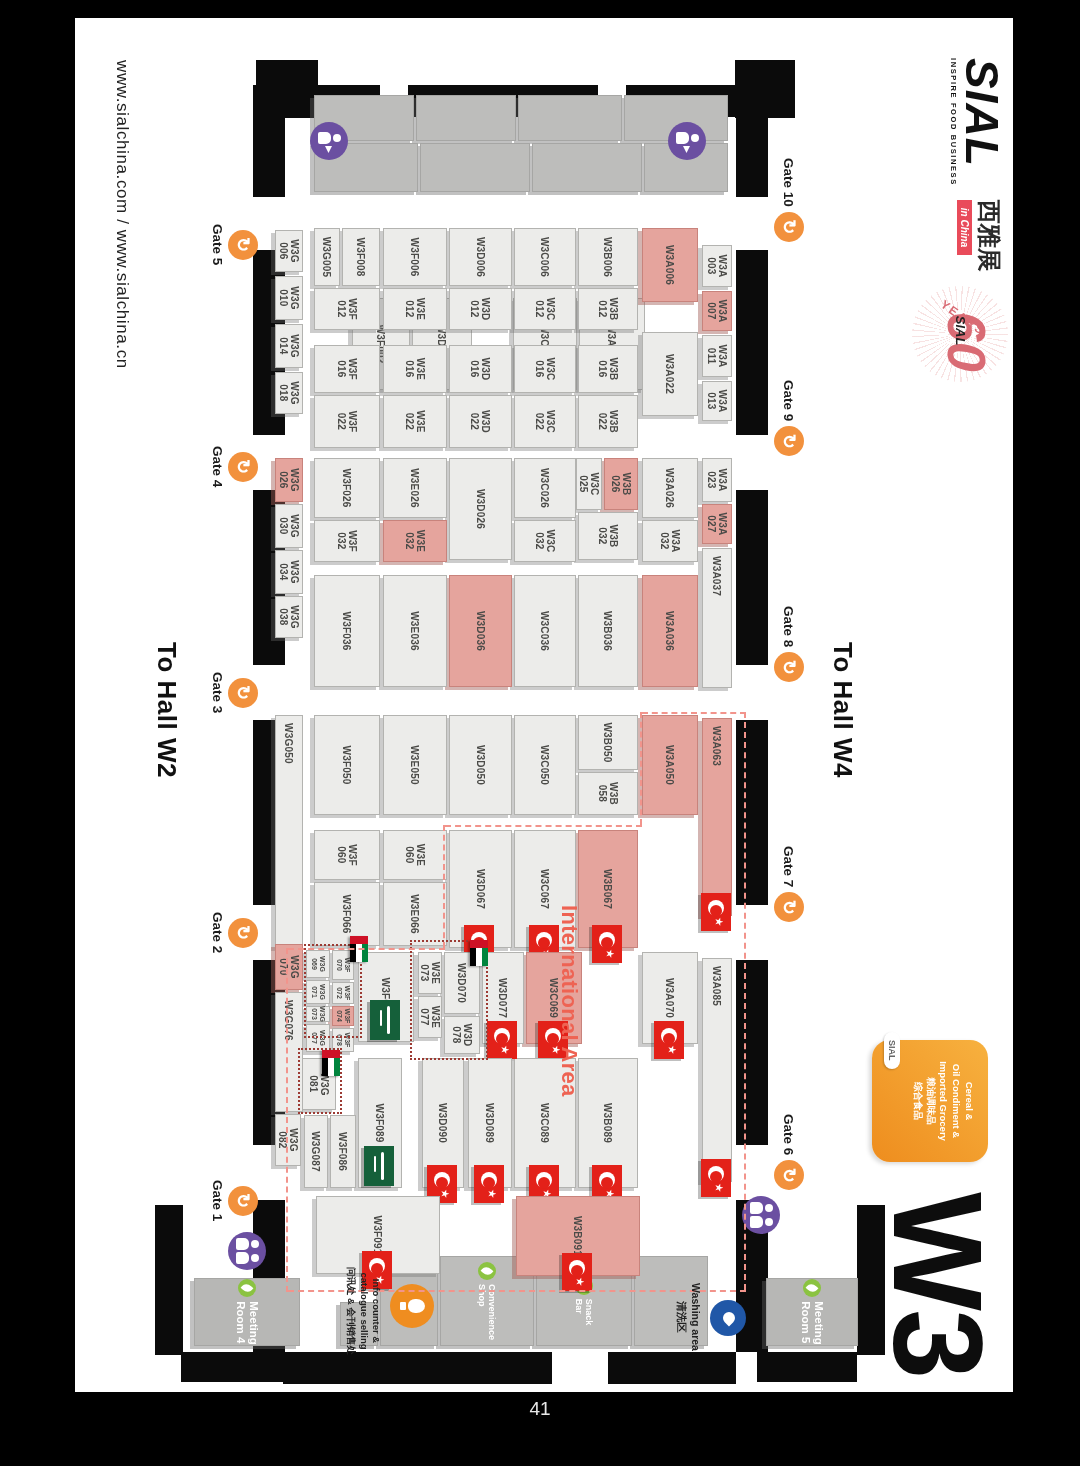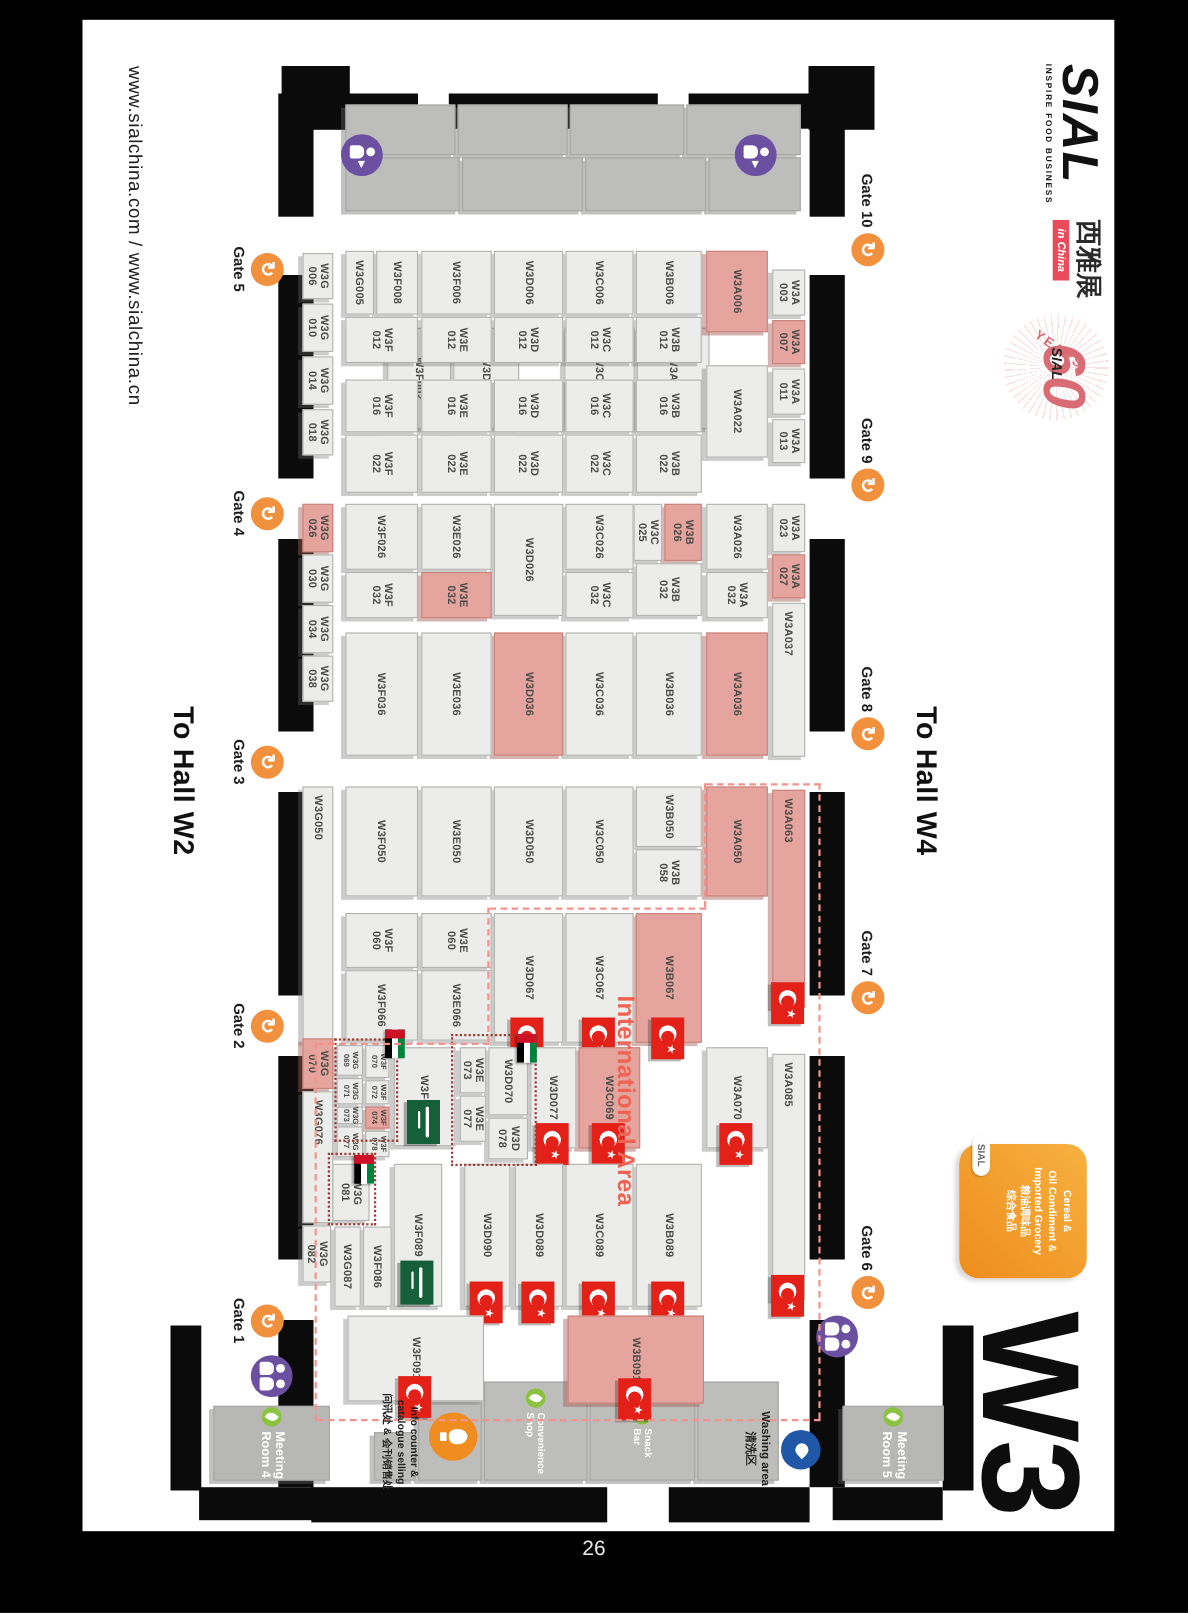--- a/index.html
+++ b/index.html
@@ -417,14 +417,14 @@
       <div class="picon wc" style="left: 1232px; top: 814px;">
         <i class="h1"></i>
         <i class="b1"></i>
         <i class="h2"></i>
         <i class="b2"></i>
       </div>
       <div class="drop-icon" style="left: 1300px; top: 334px;"></div>
       <div class="bulb-icon" style="left: 1284px; top: 646px;"></div>
     </div>
 
-  <div class="pagenum">26</div>
+  <div class="pagenum">41</div>
 </div>
 
 </body></html>

